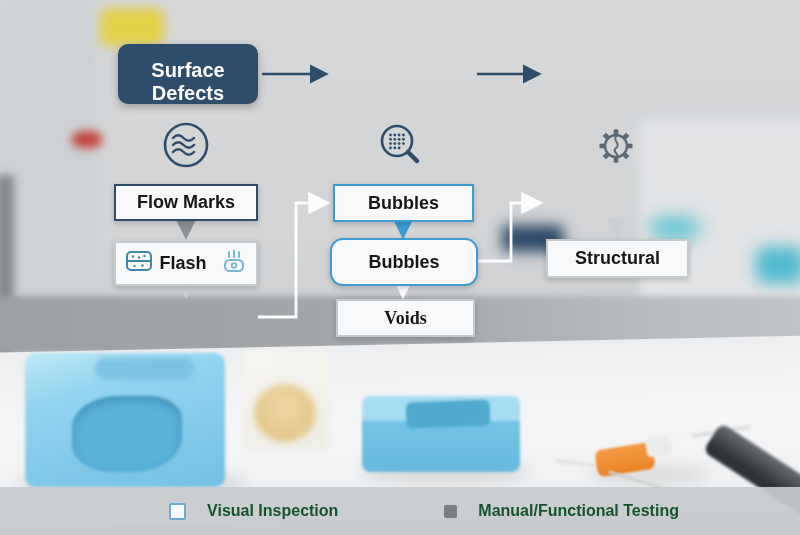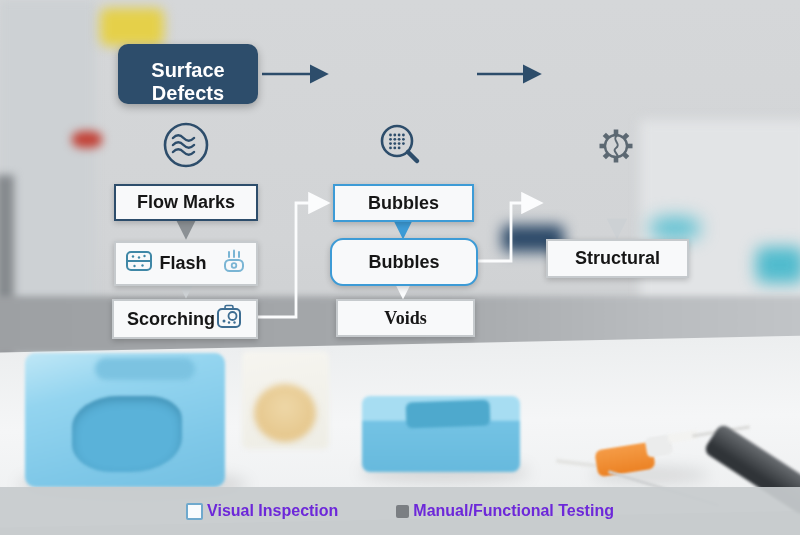--- a/index.html
+++ b/index.html
@@ -38,21 +38,21 @@
   .syr-grip{left:596px;top:446px;width:58px;height:27px;background:linear-gradient(180deg,#f59c47,#ec8224);border-radius:7px;transform:rotate(-9deg);filter:blur(1.2px);}
   .syr-collar{left:646px;top:436px;width:26px;height:20px;background:#ebecec;border-radius:5px;transform:rotate(-9deg);filter:blur(1.2px);}
   .syr-tip{left:668px;top:432px;width:30px;height:9px;background:#f3f3f1;border-radius:3px;transform:rotate(-9deg);filter:blur(1.5px);}
   .syr-needle{left:692px;top:430px;width:58px;height:3px;background:#d7d7d5;transform:rotate(-9deg);filter:blur(1.5px);}
   .syr2-body{left:712px;top:420px;width:120px;height:34px;border-radius:8px;
     background:linear-gradient(180deg,#6a6e72,#303438 70%);transform:rotate(33deg);transform-origin:left center;filter:blur(1.6px);}
   .syr2-needle{left:606px;top:487px;width:115px;height:3px;background:#cfd1d2;transform:rotate(17deg);filter:blur(1.2px);}
   
   .legend-bar{left:0;top:487px;width:800px;height:48px;background:rgba(199,203,206,0.93);
     display:flex;align-items:center;justify-content:center;gap:58px;z-index:5;}
-  .legend-item{display:flex;align-items:center;gap:4px;font-size:16px;font-weight:600;color:#6d28d9;}
+  .legend-item{display:flex;align-items:center;gap:21px;font-size:16px;font-weight:600;color:#14532d;margin-left:48px;}
   .sw{width:13px;height:13px;border-radius:2px;}
   .sw-visual{background:#f8fbfd;border:2px solid #6fa9cd;}
   .sw-section{background:#4aa3d8;}
   .sw-manual{background:#7b7f83;}
   
   .hdr{color:#fff;font-weight:700;font-size:20px;line-height:1.12;text-align:center;
     display:flex;align-items:flex-end;justify-content:center;border-radius:10px;
     box-shadow:0 3px 8px rgba(0,0,0,.28);z-index:6;padding:0 10px;box-sizing:border-box;}
   .hdr-surface{background:#2d4d6b;}
   .hdr-internal{background:#3d9bd6;}
@@ -208,35 +208,20 @@
         <rect x="4" y="12" width="18" height="11" rx="4.5" stroke="#7ab5d4" stroke-width="2"></rect>
         <circle cx="13" cy="17.5" r="2.3" stroke="#7ab5d4" stroke-width="1.8"></circle>
         <g stroke="#7ab5d4" stroke-width="2" stroke-linecap="round">
             <line x1="8" y1="4" x2="8" y2="9"></line>
             <line x1="13" y1="2.5" x2="13" y2="9"></line>
             <line x1="18" y1="4" x2="18" y2="9"></line>
           </g>
       </svg>
     </span>
   </div>
-  <div class="abs node b-gray node-scorch" style="left:112px;top:299px;width:146px;height:40px;">
-    <span>Scorching</span>
-    <span>
-      <svg width="28" height="27" viewBox="0 0 28 27" fill="none">
-        <rect x="3" y="6" width="22" height="18" rx="4" stroke="#3d6d92" stroke-width="2"></rect>
-        <rect x="10" y="2.5" width="8" height="3.5" rx="1.5" stroke="#3d6d92" stroke-width="1.6"></rect>
-        <circle cx="17.5" cy="13" r="4" stroke="#3d6d92" stroke-width="1.8"></circle>
-        <g fill="#3d6d92">
-            <circle cx="9" cy="18" r="1.5"></circle>
-            <circle cx="14" cy="19.5" r="1.2"></circle>
-            <circle cx="19.5" cy="19.5" r="1.2"></circle>
-          </g>
-      </svg>
-    </span>
-  </div>
 
   <div class="abs node b-blue" style="left:333px;top:184px;width:141px;height:38px;">
     <span>Bubbles</span>
   </div>
   <div class="abs node b-blue-thick" style="left:330px;top:238px;width:148px;height:48px;">
     <span>Bubbles</span>
   </div>
   <div class="abs node b-gray" style="left:336px;top:299px;width:139px;height:38px;font-family:Liberation Serif, serif;">
     <span>Voids</span>
   </div>

